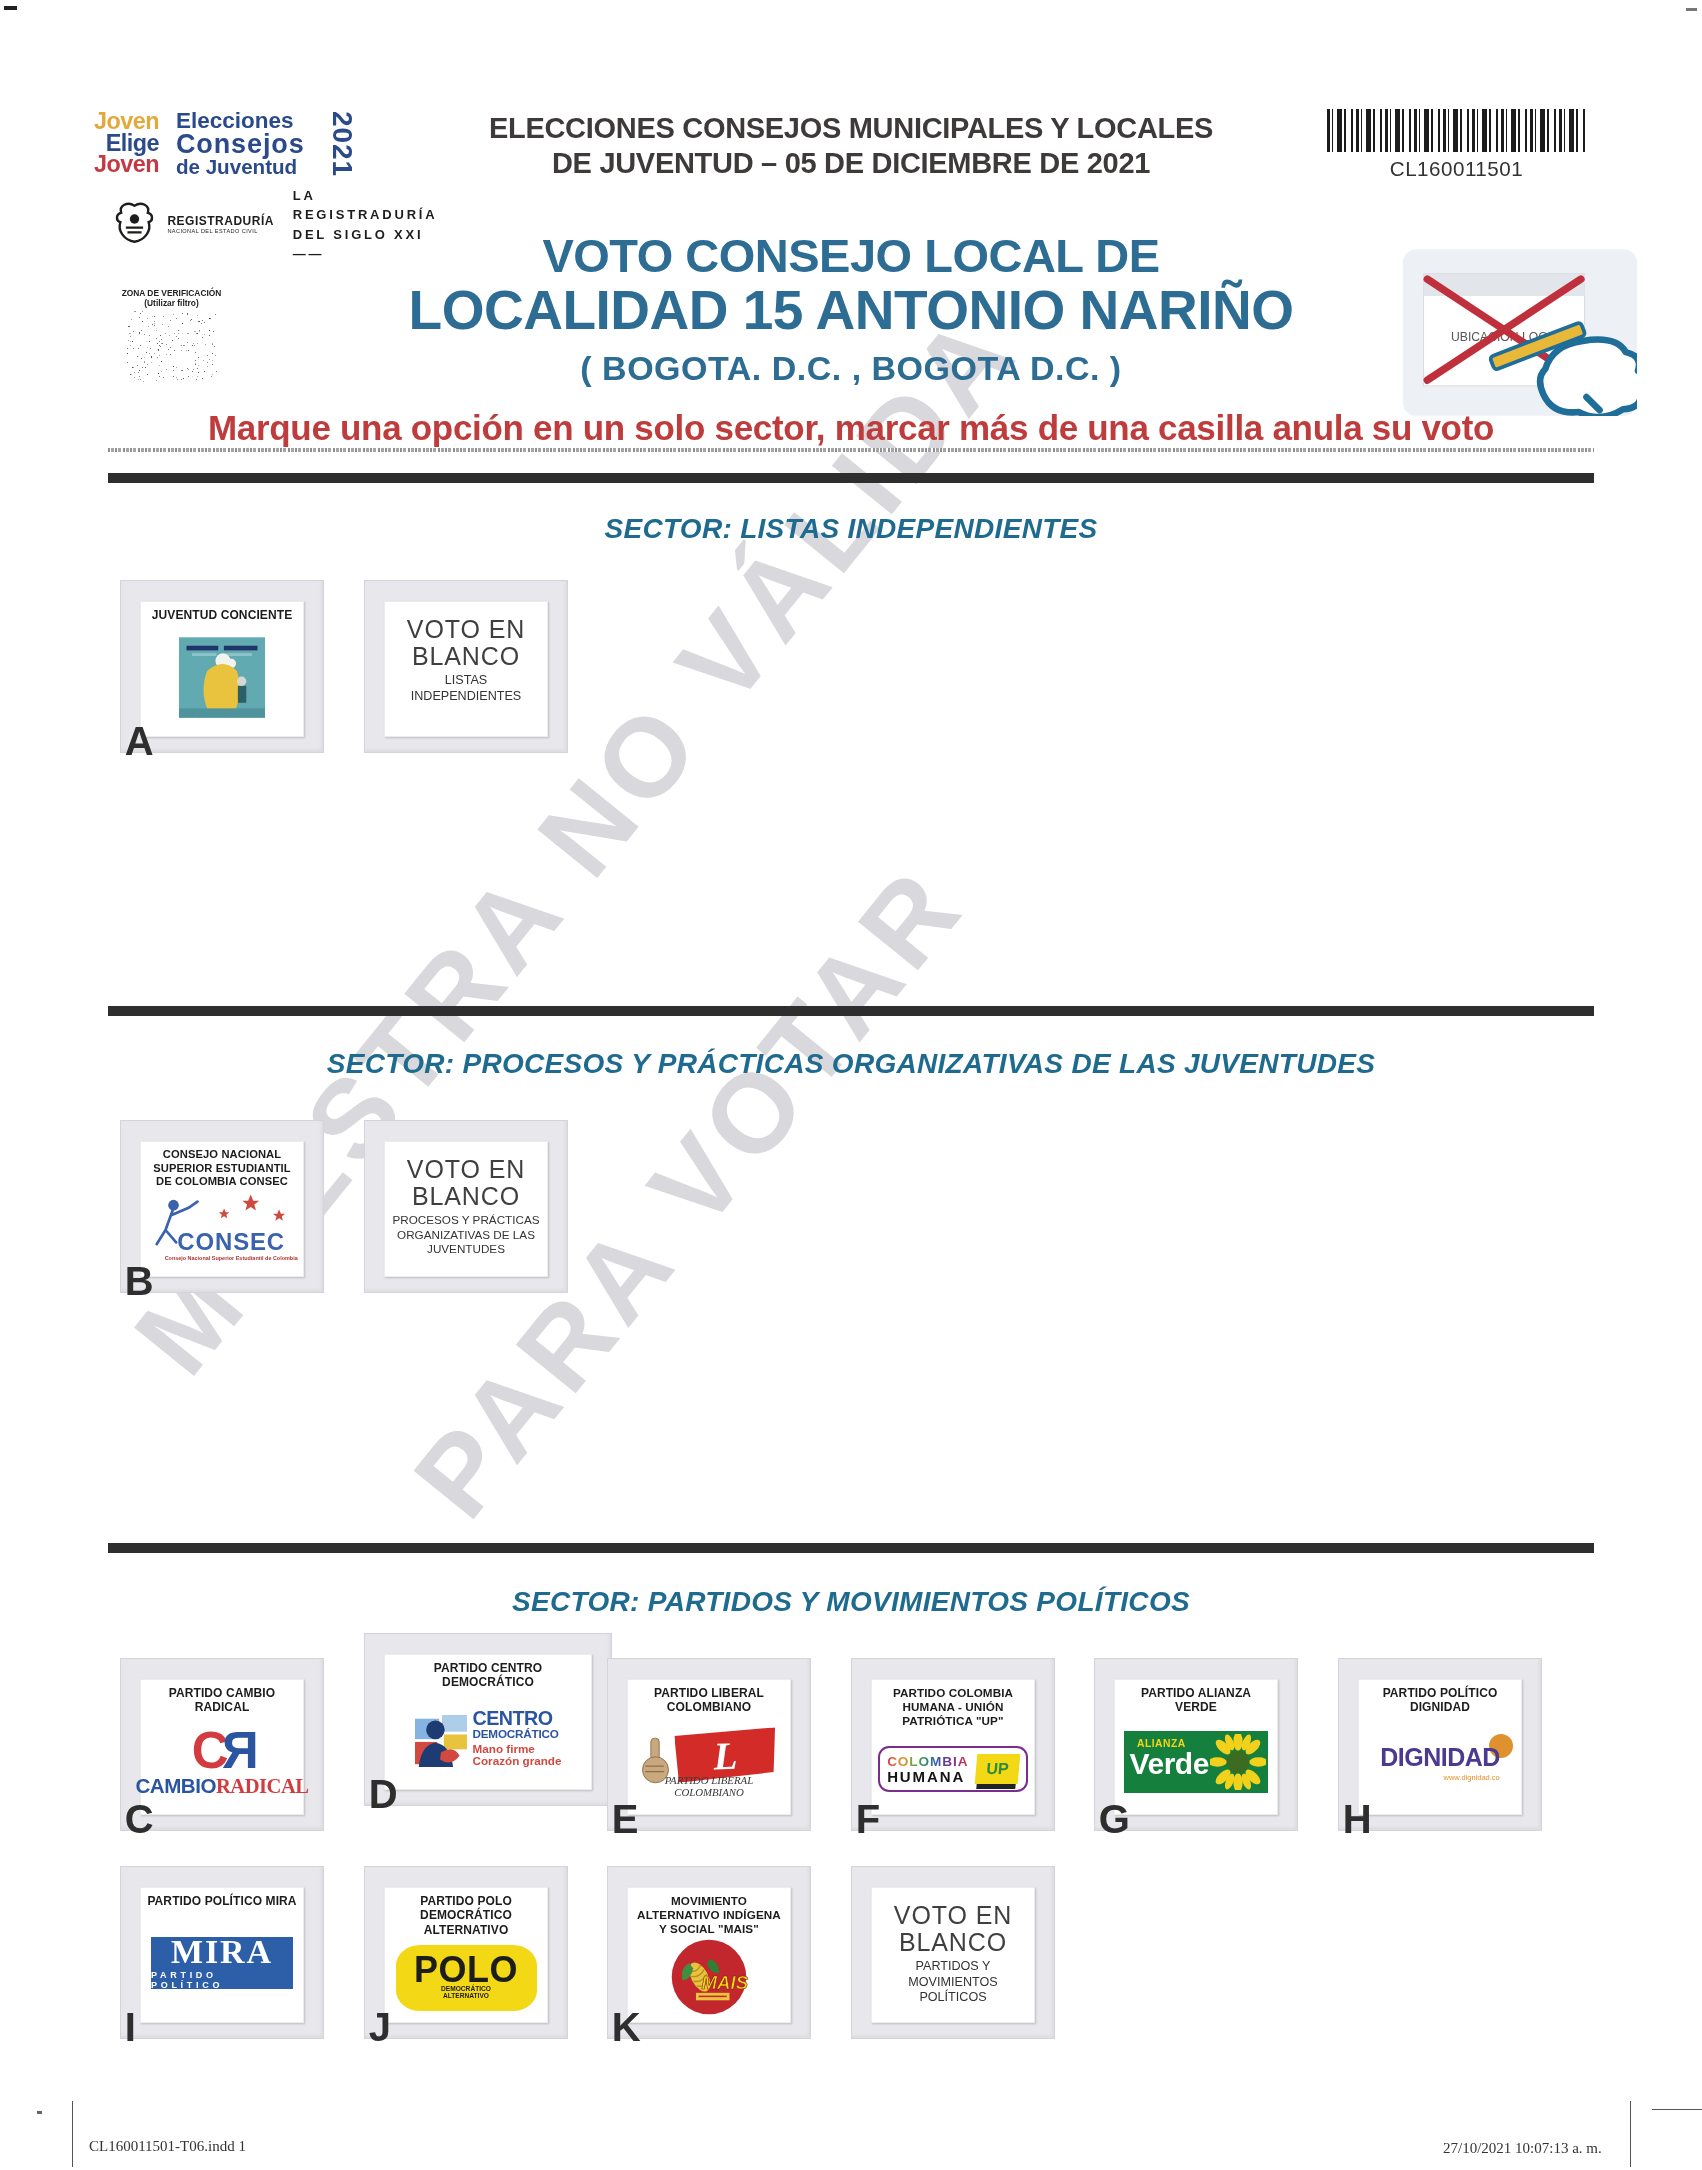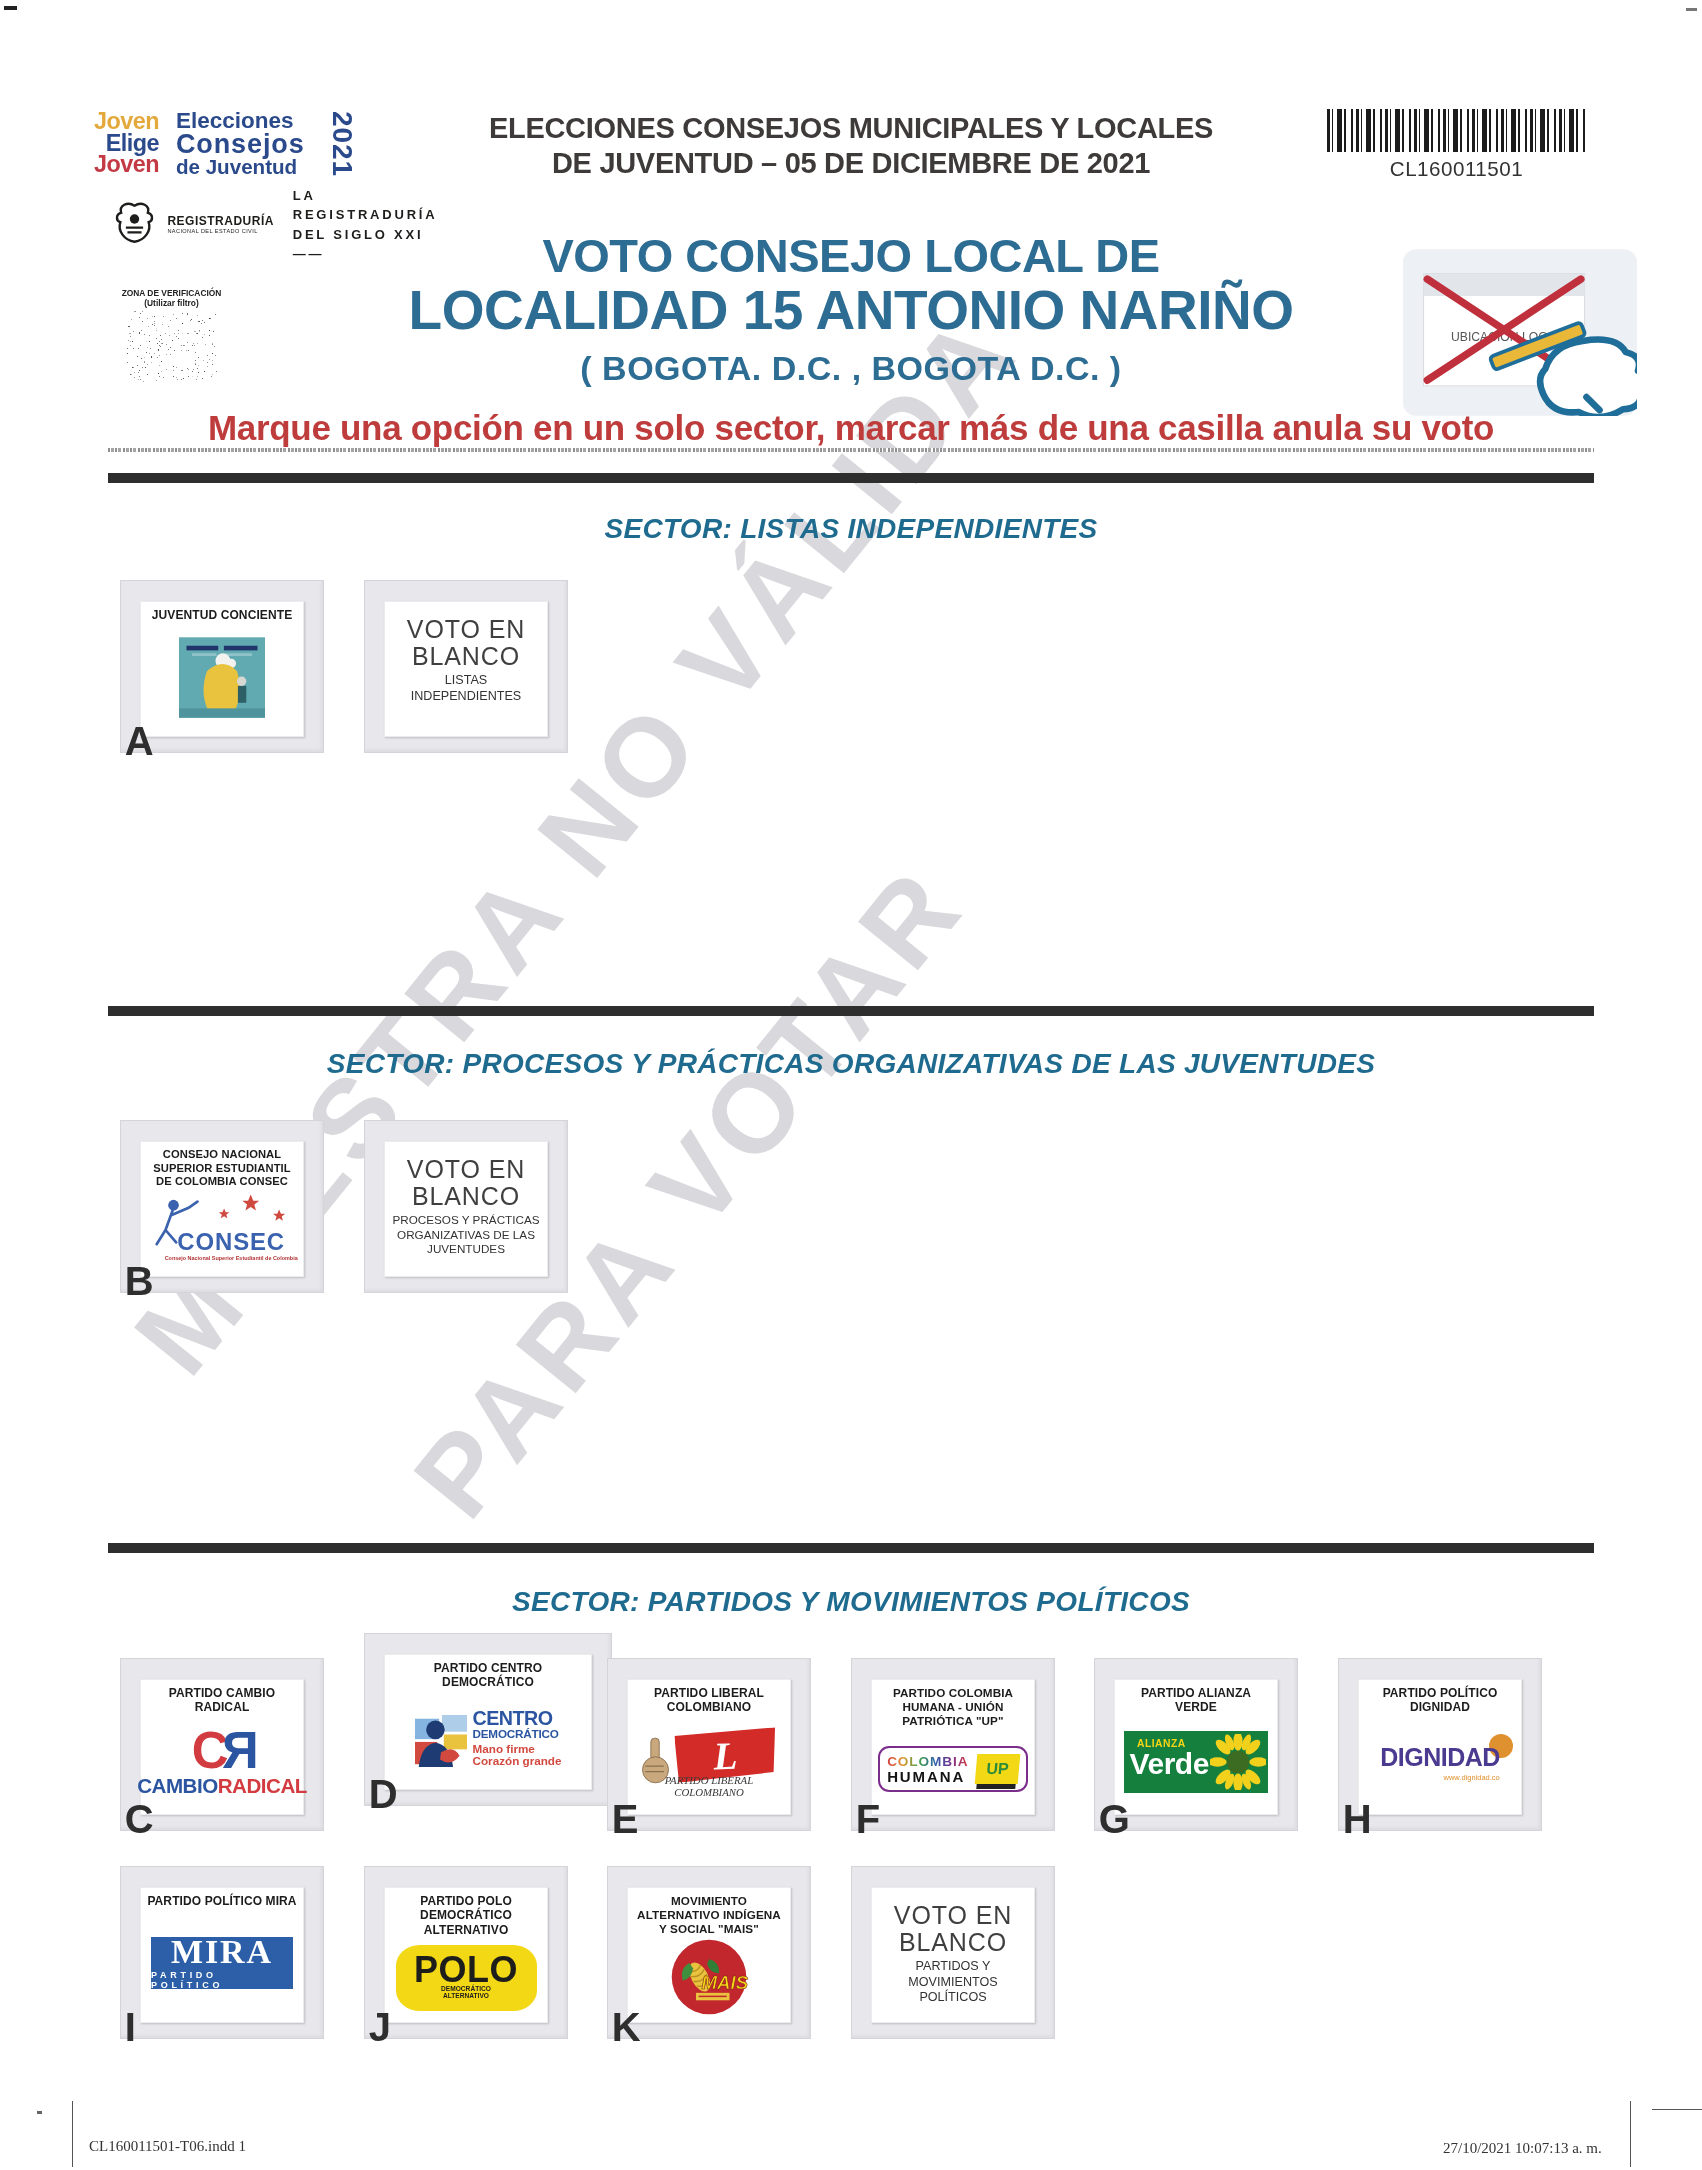--- a/index.html
+++ b/index.html
@@ -79,21 +79,21 @@
   .opt-letter{position:absolute;left:3.7px;bottom:-9.4px;font-size:40px;font-weight:800;color:#2e2e2e;line-height:1;}
   .opt-name{font-size:12px;font-weight:700;color:#1c1c1c;text-align:center;line-height:1.18;letter-spacing:0.1px;}
   .blank-title{font-size:25px;color:#3f3f3f;text-align:center;line-height:1.08;letter-spacing:0.9px;margin-top:7.5px;width:131px;}
   .blank-sub{font-size:12.6px;color:#333;text-align:center;line-height:1.22;margin-top:3.7px;width:150px;}
   .logo-slot{flex:1;display:flex;align-items:center;justify-content:center;width:100%;}
 
   
   .cr-mono{font-weight:900;font-size:51px;line-height:0.9;letter-spacing:-6.6px;}
   .cr-c{color:#d23b3f;} .cr-r{color:#2b55a0;}
   .cr-word{font-weight:900;font-size:20.6px;letter-spacing:-0.5px;line-height:1;margin-top:1.9px;}
-  .cr-word .w1{color:#2b55a0;} .cr-word .w2{color:#d23b3f;}
+  .cr-word .w1{color:#2b55a0;} .cr-word .w2{color:#d23b3f;font-family:Liberation Serif, serif;}
 
   
   .cd-row{display:flex;align-items:flex-end;gap:6px;}
   .cd-text{text-align:left;line-height:1.02;}
   .cd-t1{color:#2b55a0;font-weight:900;font-size:19.7px;letter-spacing:-0.5px;}
   .cd-t2{color:#2b55a0;font-weight:900;font-size:11.7px;letter-spacing:-0.2px;}
   .cd-s{color:#d2493f;font-weight:800;font-size:11.7px;}
 
   
   .lib-wrap{position:relative;width:150px;height:71px;}

